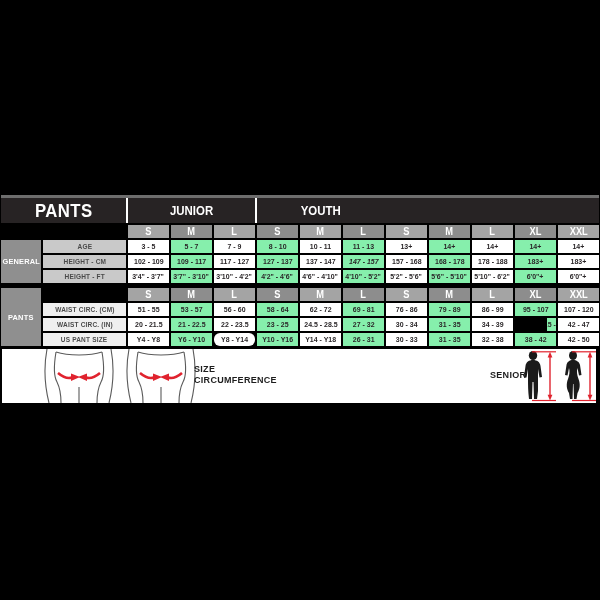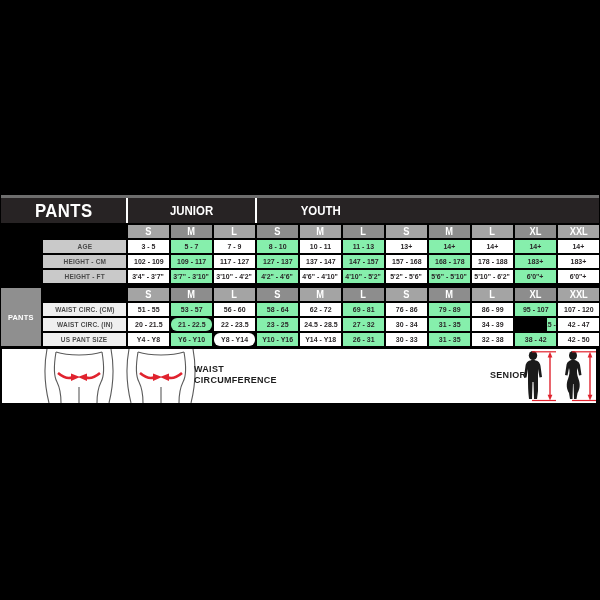--- a/index.html
+++ b/index.html
@@ -86,20 +86,23 @@
       </div>
       <div class="size-cell size-light" style="grid-area: 1 / 11;">
         <span class="cellt">L</span>
       </div>
       <div class="size-cell size-dark" style="grid-area: 1 / 12;">
         <span class="cellt">XL</span>
       </div>
       <div class="size-cell size-light" style="grid-area: 1 / 13;">
         <span class="cellt">XXL</span>
       </div>
+      <div class="group-label" style="grid-area: 2 / 1 / span 3;">
+        <span class="cellt">GENERAL</span>
+      </div>
       <div class="row-label rl-general" style="grid-area: 2 / 2;">
         <span class="cellt">AGE</span>
       </div>
       <div class="data-cell" style="grid-area: 2 / 3;">
         <span class="cellt">3 - 5</span>
       </div>
       <div class="data-cell shade" style="grid-area: 2 / 4;">
         <span class="cellt">5 - 7</span>
       </div>
       <div class="data-cell" style="grid-area: 2 / 5;">
@@ -140,21 +143,21 @@
       </div>
       <div class="data-cell" style="grid-area: 3 / 5;">
         <span class="cellt">117 - 127</span>
       </div>
       <div class="data-cell shade" style="grid-area: 3 / 6;">
         <span class="cellt">127 - 137</span>
       </div>
       <div class="data-cell" style="grid-area: 3 / 7;">
         <span class="cellt">137 - 147</span>
       </div>
-      <div class="data-cell shade" style="grid-area: 3 / 8;">
+      <div class="data-cell shade" style="grid-area: 3 / 8; font-style: italic;">
         <span class="cellt">147 - 157</span>
       </div>
       <div class="data-cell" style="grid-area: 3 / 9;">
         <span class="cellt">157 - 168</span>
       </div>
       <div class="data-cell shade" style="grid-area: 3 / 10;">
         <span class="cellt">168 - 178</span>
       </div>
       <div class="data-cell" style="grid-area: 3 / 11;">
         <span class="cellt">178 - 188</span>
@@ -275,21 +278,21 @@
       </div>
       <div class="data-cell" style="grid-area: 2 / 13;">
         <span class="cellt">107 - 120</span>
       </div>
       <div class="row-label rl-pants" style="grid-area: 3 / 2;">
         <span class="cellt">WAIST CIRC. (IN)</span>
       </div>
       <div class="data-cell" style="grid-area: 3 / 3;">
         <span class="cellt">20 - 21.5</span>
       </div>
-      <div class="data-cell shade" style="grid-area: 3 / 4; border-radius: 6px;">
+      <div class="data-cell shade" style="grid-area: 3 / 4;">
         <span class="cellt">21 - 22.5</span>
       </div>
       <div class="data-cell" style="grid-area: 3 / 5;">
         <span class="cellt">22 - 23.5</span>
       </div>
       <div class="data-cell shade" style="grid-area: 3 / 6;">
         <span class="cellt">23 - 25</span>
       </div>
       <div class="data-cell" style="grid-area: 3 / 7;">
         <span class="cellt">24.5 - 28.5</span>
@@ -401,19 +404,19 @@
       </g>
       <g transform="translate(558,2)" stroke="#e0232e" fill="#e0232e">
         <line x1="12" y1="0.8" x2="36" y2="0.8" stroke-width="1.2"></line>
         <line x1="12" y1="49.5" x2="36" y2="49.5" stroke-width="1.2"></line>
         <line x1="30" y1="4" x2="30" y2="46" stroke-width="1.4"></line>
         <polygon points="30,0.8 27.6,6.5 32.4,6.5" stroke="none"></polygon>
         <polygon points="30,49.5 27.6,43.8 32.4,43.8" stroke="none"></polygon>
       </g>
     </svg>
     <div class="legend-text" id="waist-label">
-      <div>WAIST</div>
+      <div>SIZE</div>
       <div>CIRCUMFERENCE</div>
     </div>
     <div class="legend-text" id="height-label">SENIOR</div>
   </div>
 
 </div>
 
 </body></html>

